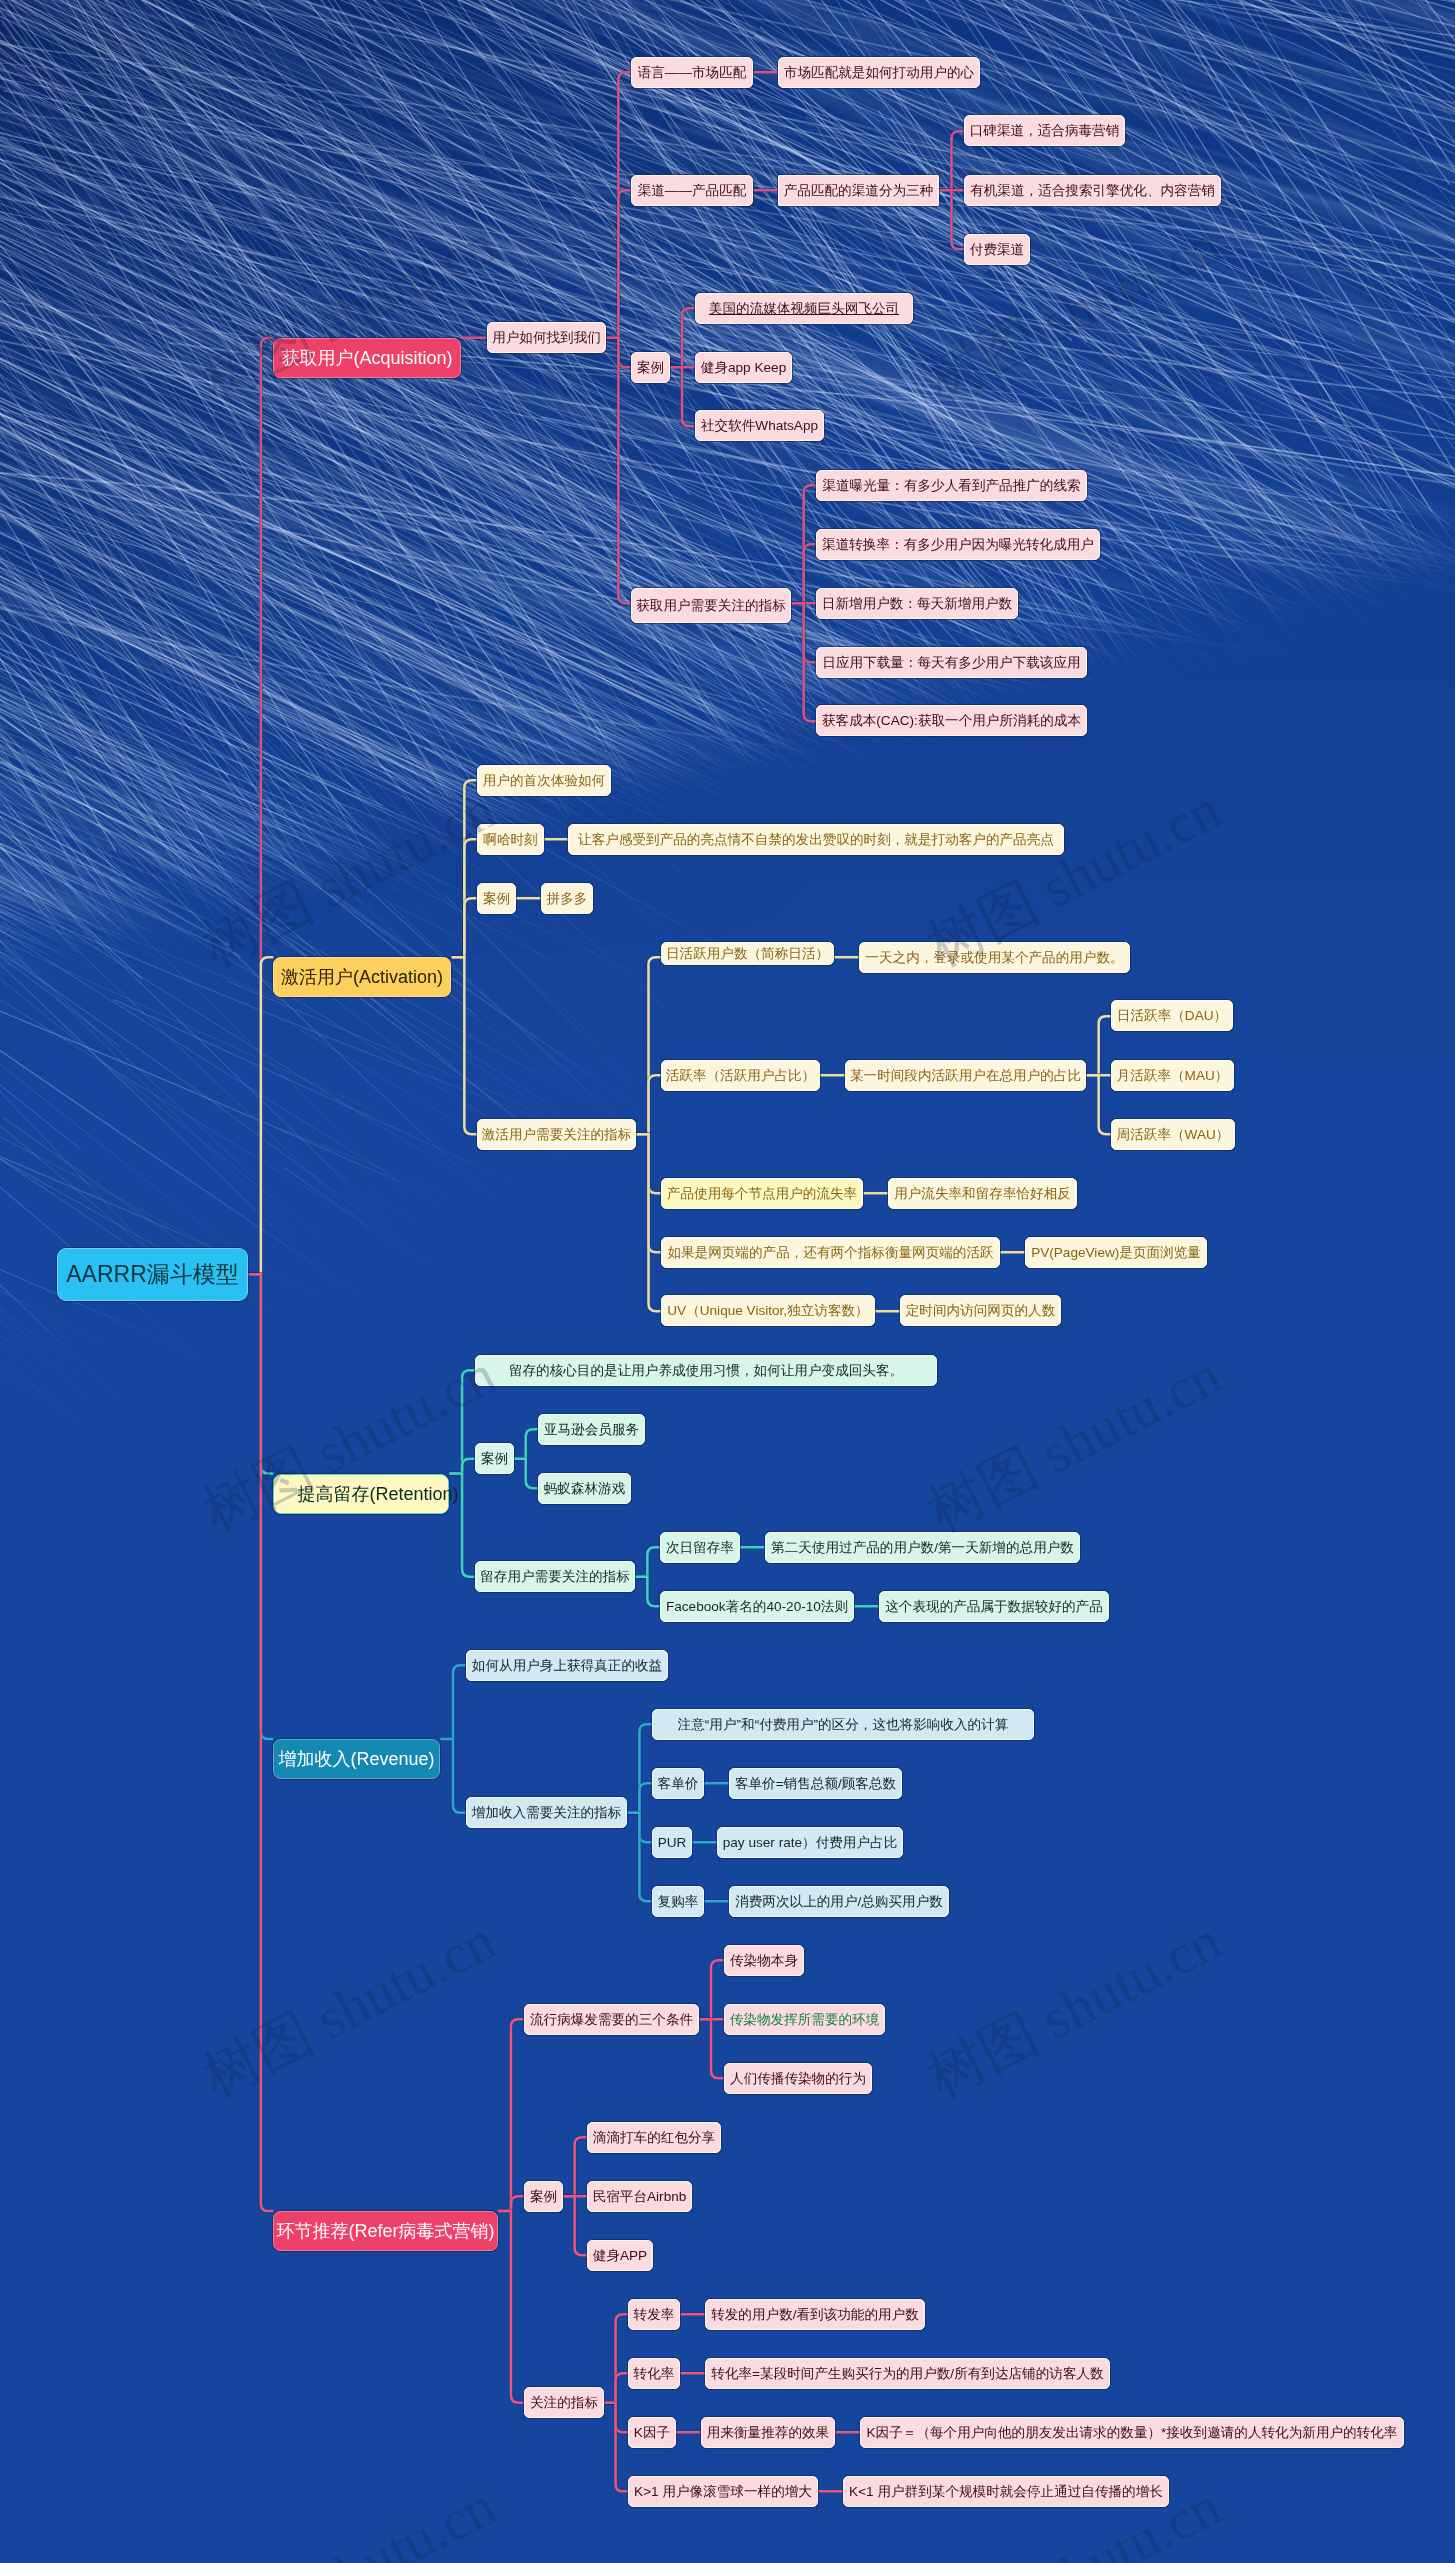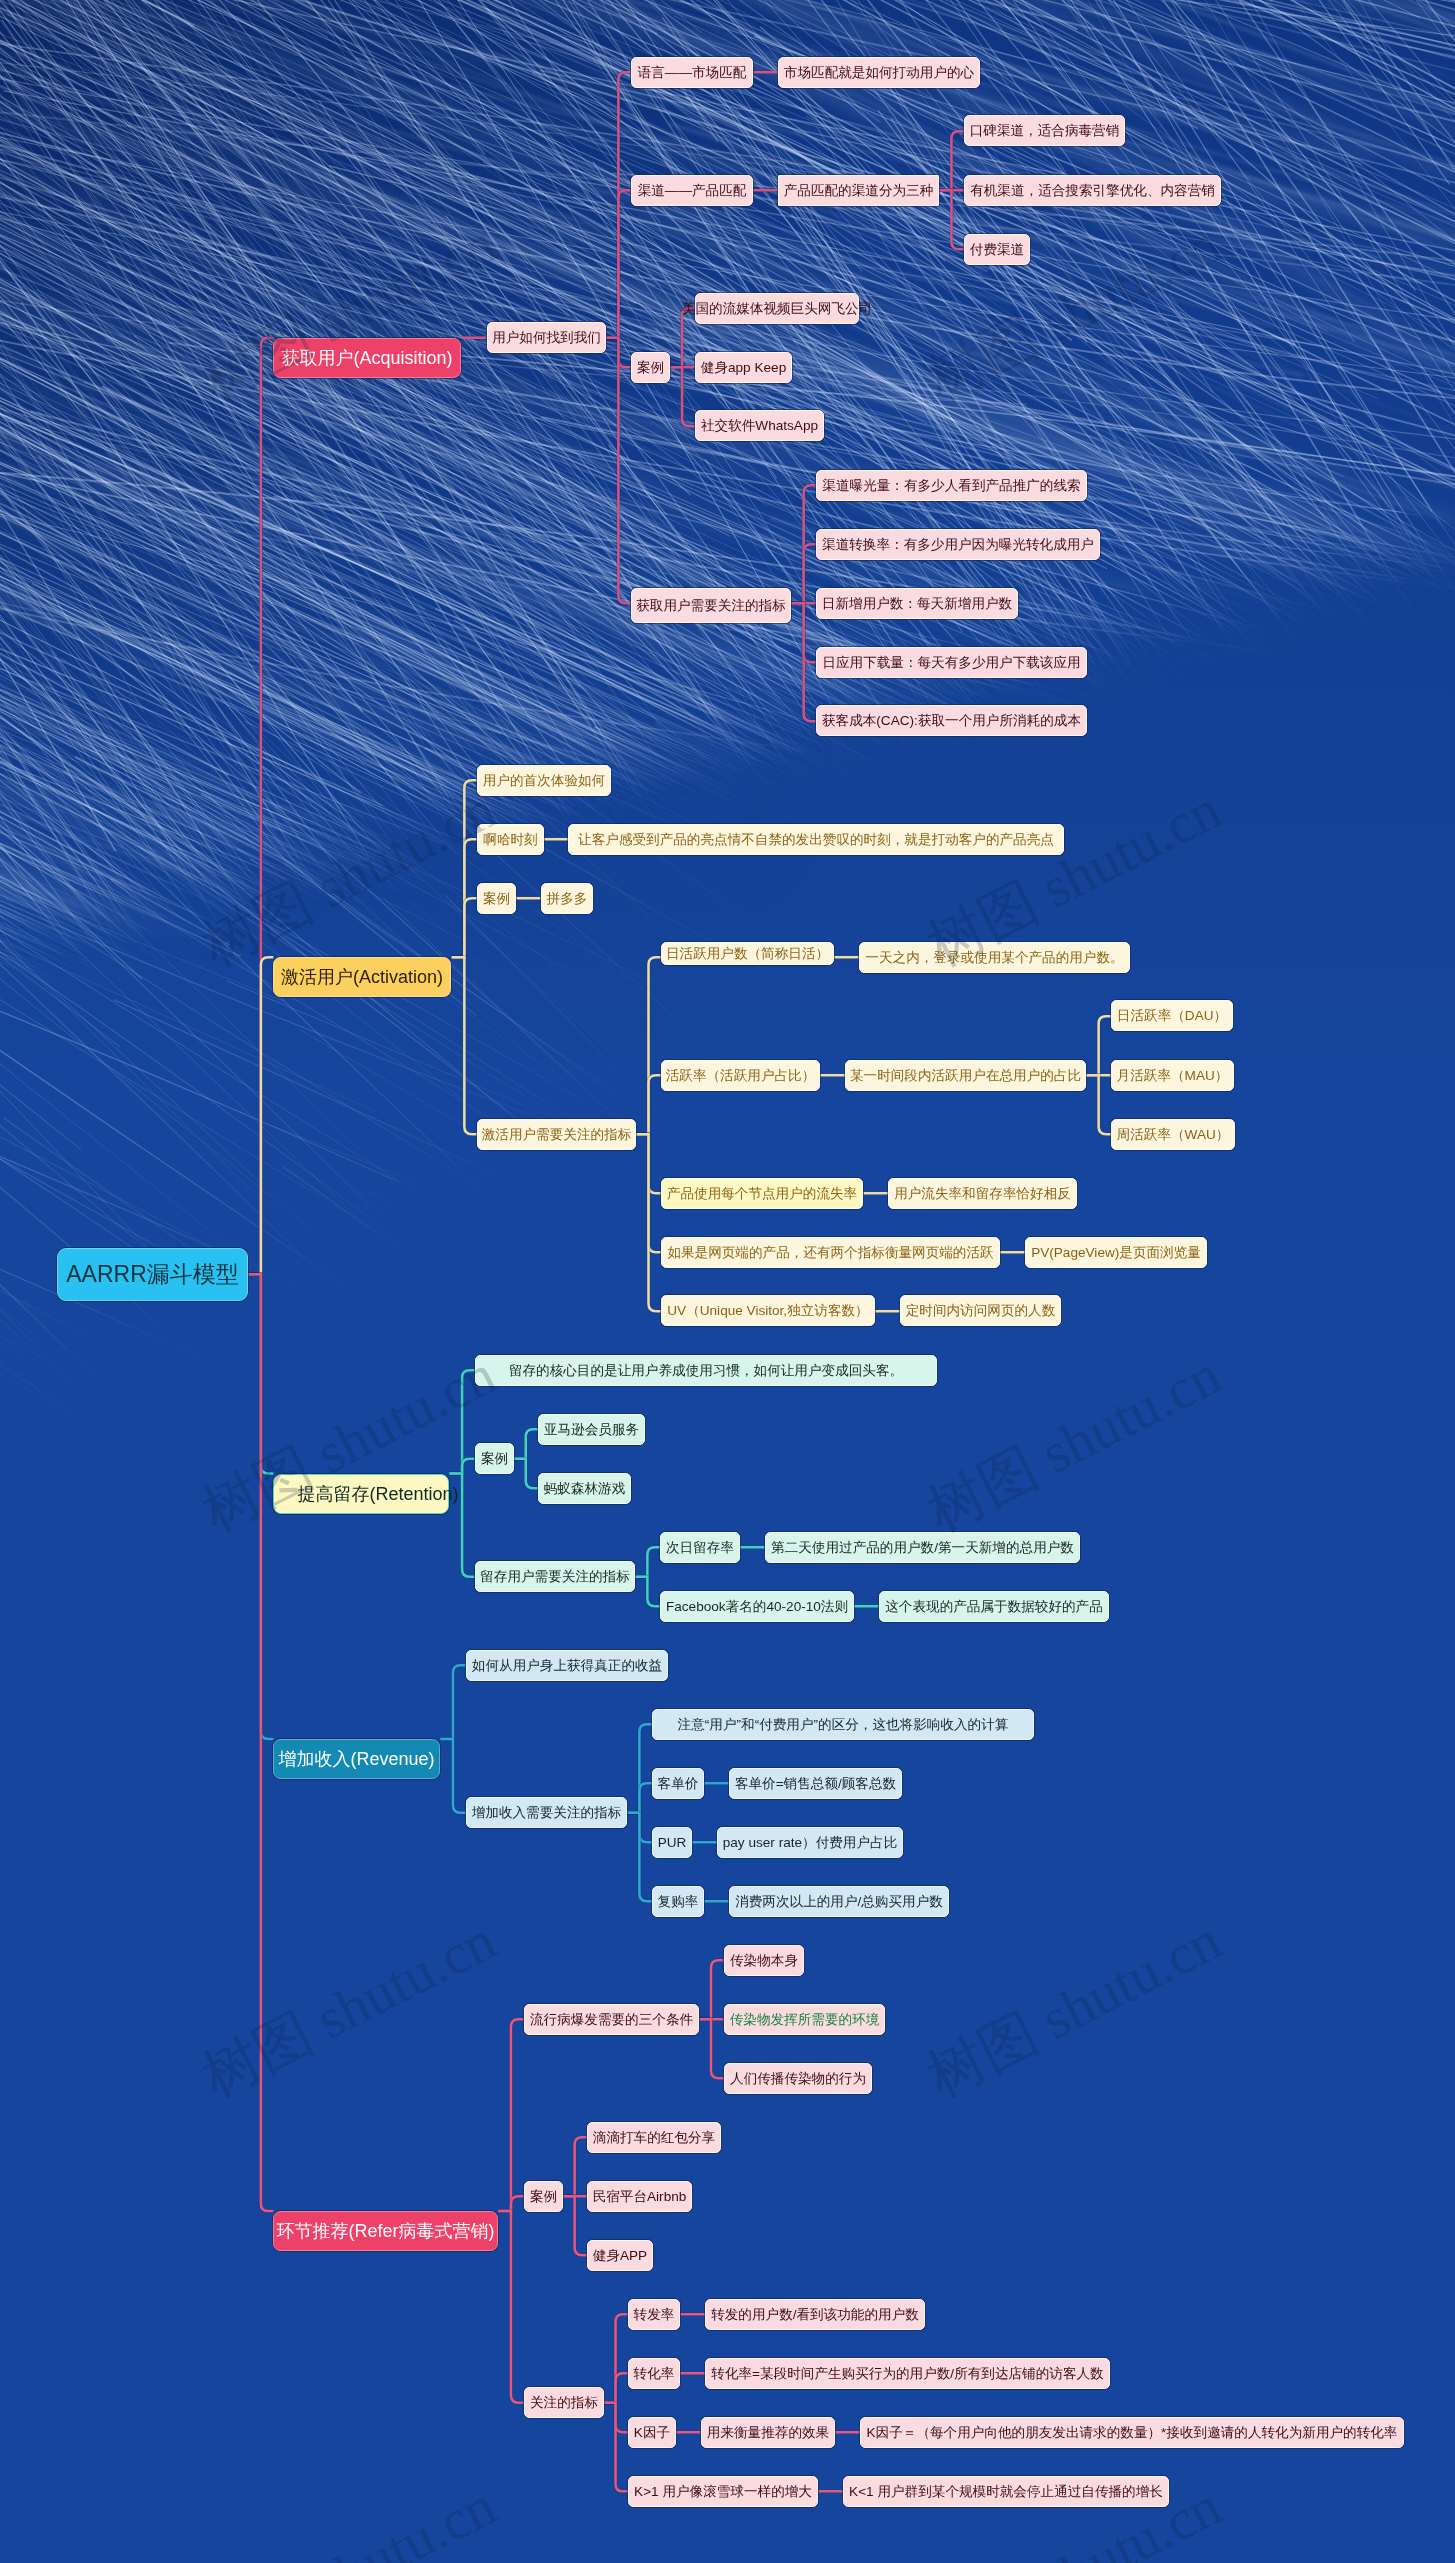--- a/index.html
+++ b/index.html
@@ -1664,21 +1664,21 @@
       </div>
       <div class="node lvx" style="left: 964px; top: 175px; width: 257px; height: 31px; border-radius: 5.1px; background: rgb(250, 219, 224); color: rgb(62, 11, 22); border-color: rgb(254, 245, 246);">
         <span>有机渠道，适合搜索引擎优化、内容营销</span>
       </div>
       <div class="node lvx" style="left: 964px; top: 234px; width: 66px; height: 31px; border-radius: 5.1px; background: rgb(250, 219, 224); color: rgb(62, 11, 22); border-color: rgb(254, 245, 246);">
         <span>付费渠道</span>
       </div>
       <div class="node lvx" style="left: 631px; top: 352px; width: 39px; height: 31px; border-radius: 5.1px; background: rgb(250, 219, 224); color: rgb(62, 11, 22); border-color: rgb(254, 245, 246);">
         <span>案例</span>
       </div>
-      <div class="node lvx" style="left: 695px; top: 293px; width: 164px; height: 31px; border-radius: 5.1px; background: rgb(250, 219, 224); color: rgb(62, 11, 22); border-color: rgb(254, 245, 246);">
+      <div class="node lvx" style="left: 695px; top: 293px; width: 218px; height: 31px; border-radius: 5.1px; background: rgb(250, 219, 224); color: rgb(62, 11, 22); border-color: rgb(254, 245, 246); text-decoration: underline;">
         <span>美国的流媒体视频巨头网飞公司</span>
       </div>
       <div class="node lvx" style="left: 695px; top: 352px; width: 97px; height: 31px; border-radius: 5.1px; background: rgb(250, 219, 224); color: rgb(62, 11, 22); border-color: rgb(254, 245, 246);">
         <span>健身app Keep</span>
       </div>
       <div class="node lvx" style="left: 695px; top: 410px; width: 129px; height: 31px; border-radius: 5.1px; background: rgb(250, 219, 224); color: rgb(62, 11, 22); border-color: rgb(254, 245, 246);">
         <span>社交软件WhatsApp</span>
       </div>
       <div class="node lvx" style="left: 631px; top: 588px; width: 160px; height: 35px; border-radius: 5.1px; background: rgb(250, 219, 224); color: rgb(62, 11, 22); border-color: rgb(254, 245, 246);">
         <span>获取用户需要关注的指标</span>

